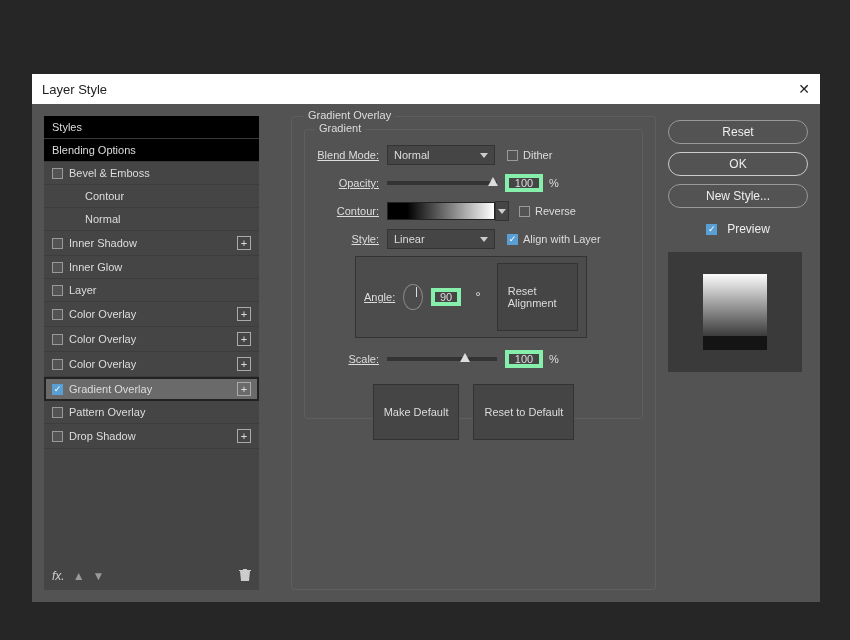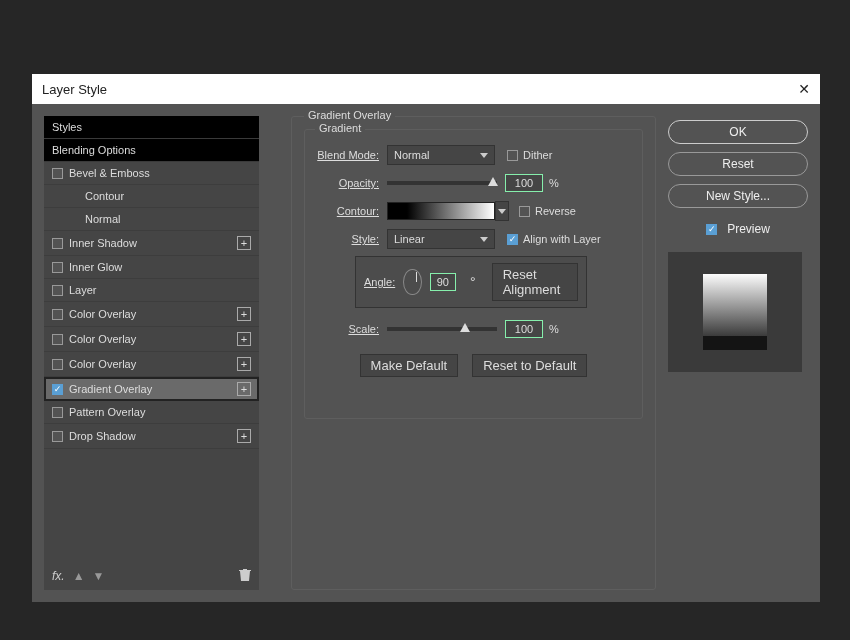--- a/index.html
+++ b/index.html
@@ -33,34 +33,34 @@
   .inner-box { position: absolute; left: 12px; top: 12px; right: 12px; height: 290px; border: 1px solid #5e5e5e; border-radius: 3px; }
   .inner-lbl { position: absolute; top: -8px; left: 10px; background: #535353; padding: 0 4px; font-size: 11px; color: #ddd; }
   .row { display: flex; align-items: center; height: 22px; margin-bottom: 6px; font-size: 11px; color: #ddd; }
   .row .lbl { width: 64px; text-align: right; margin-right: 8px; }
   .row .lbl.u { text-decoration: underline; }
   .settings-content { padding: 14px 10px 10px 10px; }
   .select { background: #454545; border: 1px solid #333; color: #ddd; font-size: 11px; height: 20px; padding: 0 6px; display: flex; align-items: center; position: relative; cursor: pointer; }
   .select::after { content: ""; position: absolute; right: 6px; top: 7px; border-left: 4px solid transparent; border-right: 4px solid transparent; border-top: 5px solid #ccc; }
   .slider { position: relative; height: 4px; background: #333; width: 110px; margin-right: 8px; }
   .slider .thumb { position: absolute; top: -4px; width: 0; height: 0; border-left: 5px solid transparent; border-right: 5px solid transparent; border-bottom: 9px solid #ddd; }
-  .numbox { width: 38px; height: 18px; background: #454545; border: 1px solid #86efac; color: #ddd; font-size: 11px; text-align: center; display: flex; align-items: center; justify-content: center; }
+  .numbox { width: 38px; height: 18px; background: #454545; border: 4px solid #86efac; color: #ddd; font-size: 11px; text-align: center; display: flex; align-items: center; justify-content: center; }
   .pct { margin-left: 6px; font-size: 11px; color: #ddd; }
   .deg { margin-left: 6px; font-size: 14px; color: #ddd; }
   .swatch { width: 108px; height: 18px; background: linear-gradient(to right, #000 0%, #000 18%, #fff 100%); border: 1px solid #222; cursor: pointer; }
   .swatch-drop { width: 14px; height: 20px; background: #454545; border: 1px solid #333; display: flex; align-items: center; justify-content: center; margin-right: 10px; cursor: pointer; }
   .swatch-drop::after { content: ""; border-left: 4px solid transparent; border-right: 4px solid transparent; border-top: 5px solid #ccc; }
   .ck { width: 11px; height: 11px; border: 1px solid #999; background: #535353; margin-right: 5px; display: inline-flex; align-items: center; justify-content: center; }
   .ck.checked { background: #5a9fd4; border-color: #5a9fd4; }
   .ck.checked::after { content: "✓"; color: #fff; font-size: 9px; }
   .angle-row { border: 1px solid #333; background: #4c4c4c; padding: 6px 8px; display: flex; align-items: center; gap: 8px; width: 232px; margin-left: 40px; margin-bottom: 10px; }
   .anglelbl { font-size: 11px; color: #ddd; text-decoration: underline; }
   .dial { width: 26px; height: 26px; border: 1px solid #888; border-radius: 50%; position: relative; }
   .dial::after { content: ""; position: absolute; left: 12px; top: 2px; width: 1px; height: 10px; background: #ddd; }
-  .btn-small { background: #454545; border: 1px solid #333; color: #ddd; font-size: 13px; padding: 3px 10px; cursor: pointer; }
+  .btn-small { background: #454545; border: 1px solid #333; color: #ddd; font-size: 11px; padding: 21px 10px; cursor: pointer; }
   .btn-row { display: flex; gap: 14px; justify-content: center; margin-top: 14px; }
 
   
   .actions-panel { width: 140px; display: flex; flex-direction: column; gap: 8px; padding-top: 4px; }
   .pill { height: 24px; border: 1px solid #999; border-radius: 12px; background: #535353; color: #eee; font-size: 12px; display: flex; align-items: center; justify-content: center; cursor: pointer; }
   .pill.primary { border-color: #ccc; }
   .preview-row { display: flex; align-items: center; justify-content: center; gap: 5px; margin-top: 6px; font-size: 12px; color: #eee; }
   .preview-box { margin-top: 8px; width: 134px; height: 120px; background: #3a3a3a; display: flex; align-items: center; justify-content: center; }
   .preview-sw { width: 64px; height: 76px; background: linear-gradient(to bottom, #fcfcfc 0%, #3a3a3a 82%, #141414 82%, #141414 100%); }
 </style>
@@ -213,22 +213,22 @@
               <div class="btn-small">Make Default</div>
               <div class="btn-small">Reset to Default</div>
             </div>
 
           </div>
         </div>
       </div>
     </div>
 
     <div class="actions-panel">
+      <div class="pill">Reset</div>
       <div class="pill primary">OK</div>
-      <div class="pill">Reset</div>
       <div class="pill">New Style...</div>
       <div class="preview-row">
         <span class="ck checked"></span>
         <span>Preview</span>
       </div>
       <div class="preview-box">
         <div class="preview-sw"></div>
       </div>
     </div>
 

